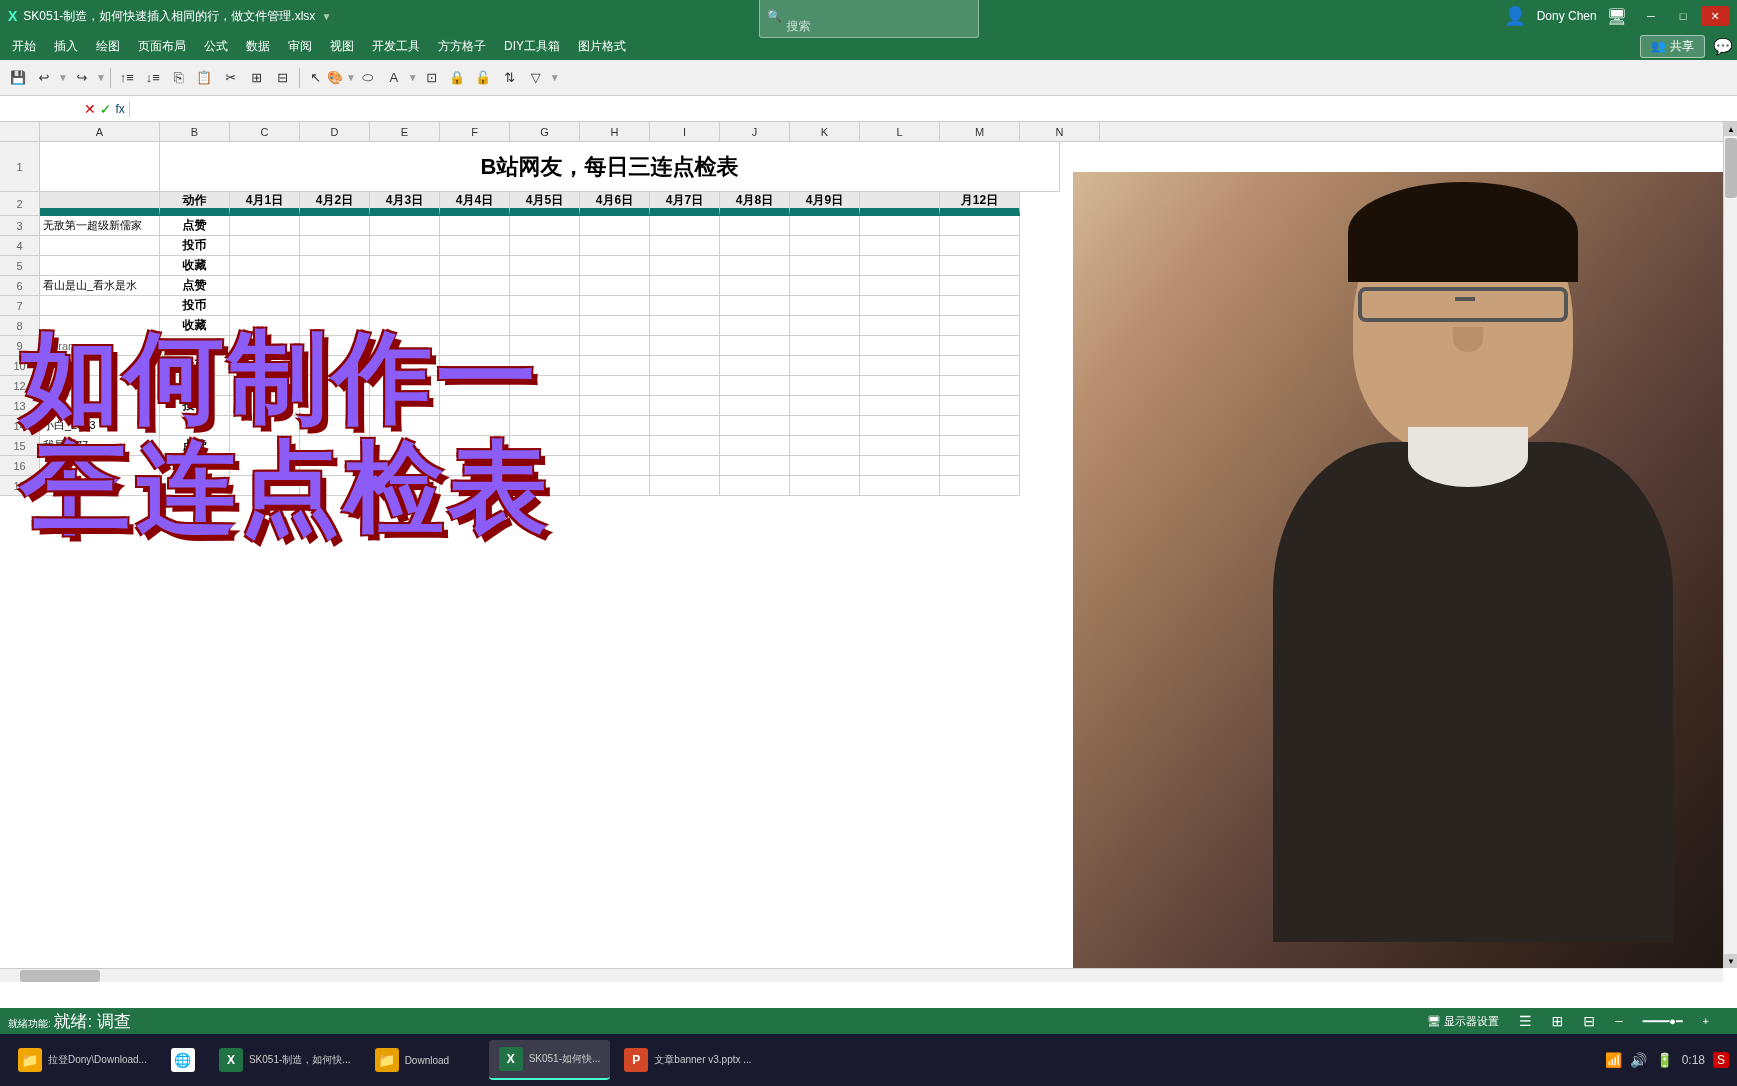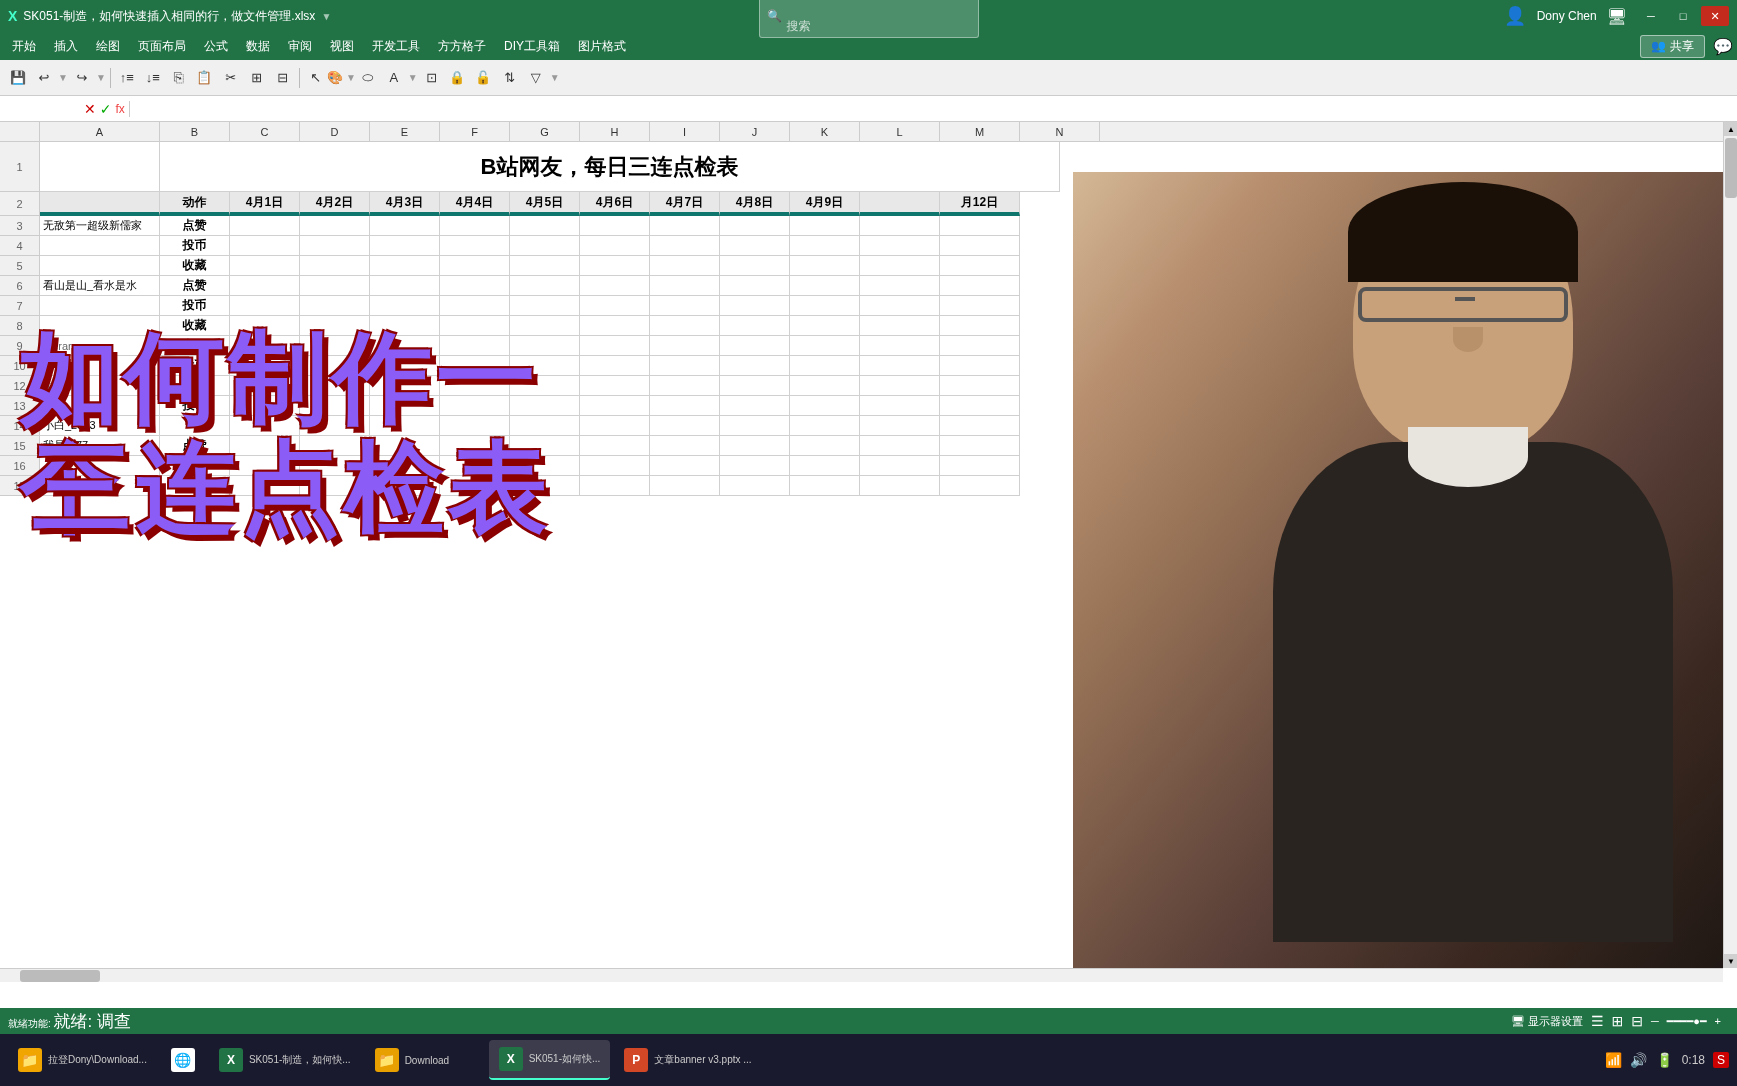--- a/index.html
+++ b/index.html
@@ -164,21 +164,21 @@
       overflow: hidden;
       white-space: nowrap;
       color: #000;
       background: white;
     }
     .cell.center { justify-content: center; font-weight: bold; }
     .cell.header-cell {
       background: #e8e8e8;
       font-weight: bold;
       justify-content: center;
-      border-bottom: 4px solid #0f766e;
+      border-bottom: 8px solid #0f766e;
     }
     .chinese-big-text {
       position: absolute;
       font-size: 96px;
       font-weight: 900;
       color: #8b5cf6;
       text-shadow: 6px 6px 0 #8b0000, -2px -2px 0 #8b0000, 2px -2px 0 #8b0000, -2px 2px 0 #8b0000;
       font-family: 'Microsoft YaHei', 'SimHei', Arial, sans-serif;
       line-height: 1;
       letter-spacing: 4px;
@@ -410,21 +410,21 @@
   <div class="toolbar-btn">⇅</div>
   <div class="toolbar-btn">▽</div>
   <span style="font-size:10px; color:#999;">▼</span>
 </div>
 
 <div class="formula-bar">
   <div class="name-box"></div>
   <div class="formula-controls">
     <span style="color:#c00; font-size:14px; cursor:pointer;">✕</span>
     <span style="color:#0a0; font-size:14px; cursor:pointer;">✓</span>
-    <span style="font-size:12px; cursor:pointer; color:#ef4444;">fx</span>
+    <span style="font-size:12px; cursor:pointer; color:#0c4a6e;">fx</span>
   </div>
   <div class="formula-input"></div>
 </div>
 
 <div class="sheet-container">
 
   <div class="col-header-row" style="position:relative;">
     <div class="row-num-col"></div>
     <div class="col-header cB">A</div>
     <div class="col-header cC">B</div>
@@ -748,21 +748,21 @@
     <span style="cursor:pointer;">◀</span>
     <span style="cursor:pointer;">▶</span>
   </div>
 </div>
 
 <div class="status-bar">
   <div>
     <span style="font-size:10px;">就绪功能: </span>
     <span style="font-size:17px;">就绪: 调查</span>
   </div>
-  <div style="display:flex; align-items:center; gap:8px;">
+  <div style="display:flex; align-items:center; gap:20px;">
     <span style="font-size:11px; cursor:pointer;">🖥 显示器设置</span>
     <span style="font-size:14px; cursor:pointer;">☰</span>
     <span style="font-size:14px; cursor:pointer;">⊞</span>
     <span style="font-size:14px; cursor:pointer;">⊟</span>
     <span style="cursor:pointer;">─</span>
     <span style="cursor:pointer; font-size:11px;">━━━━●━</span>
     <span style="cursor:pointer;">+</span>
     <span style="font-size:11px;"></span>
   </div>
 </div>

